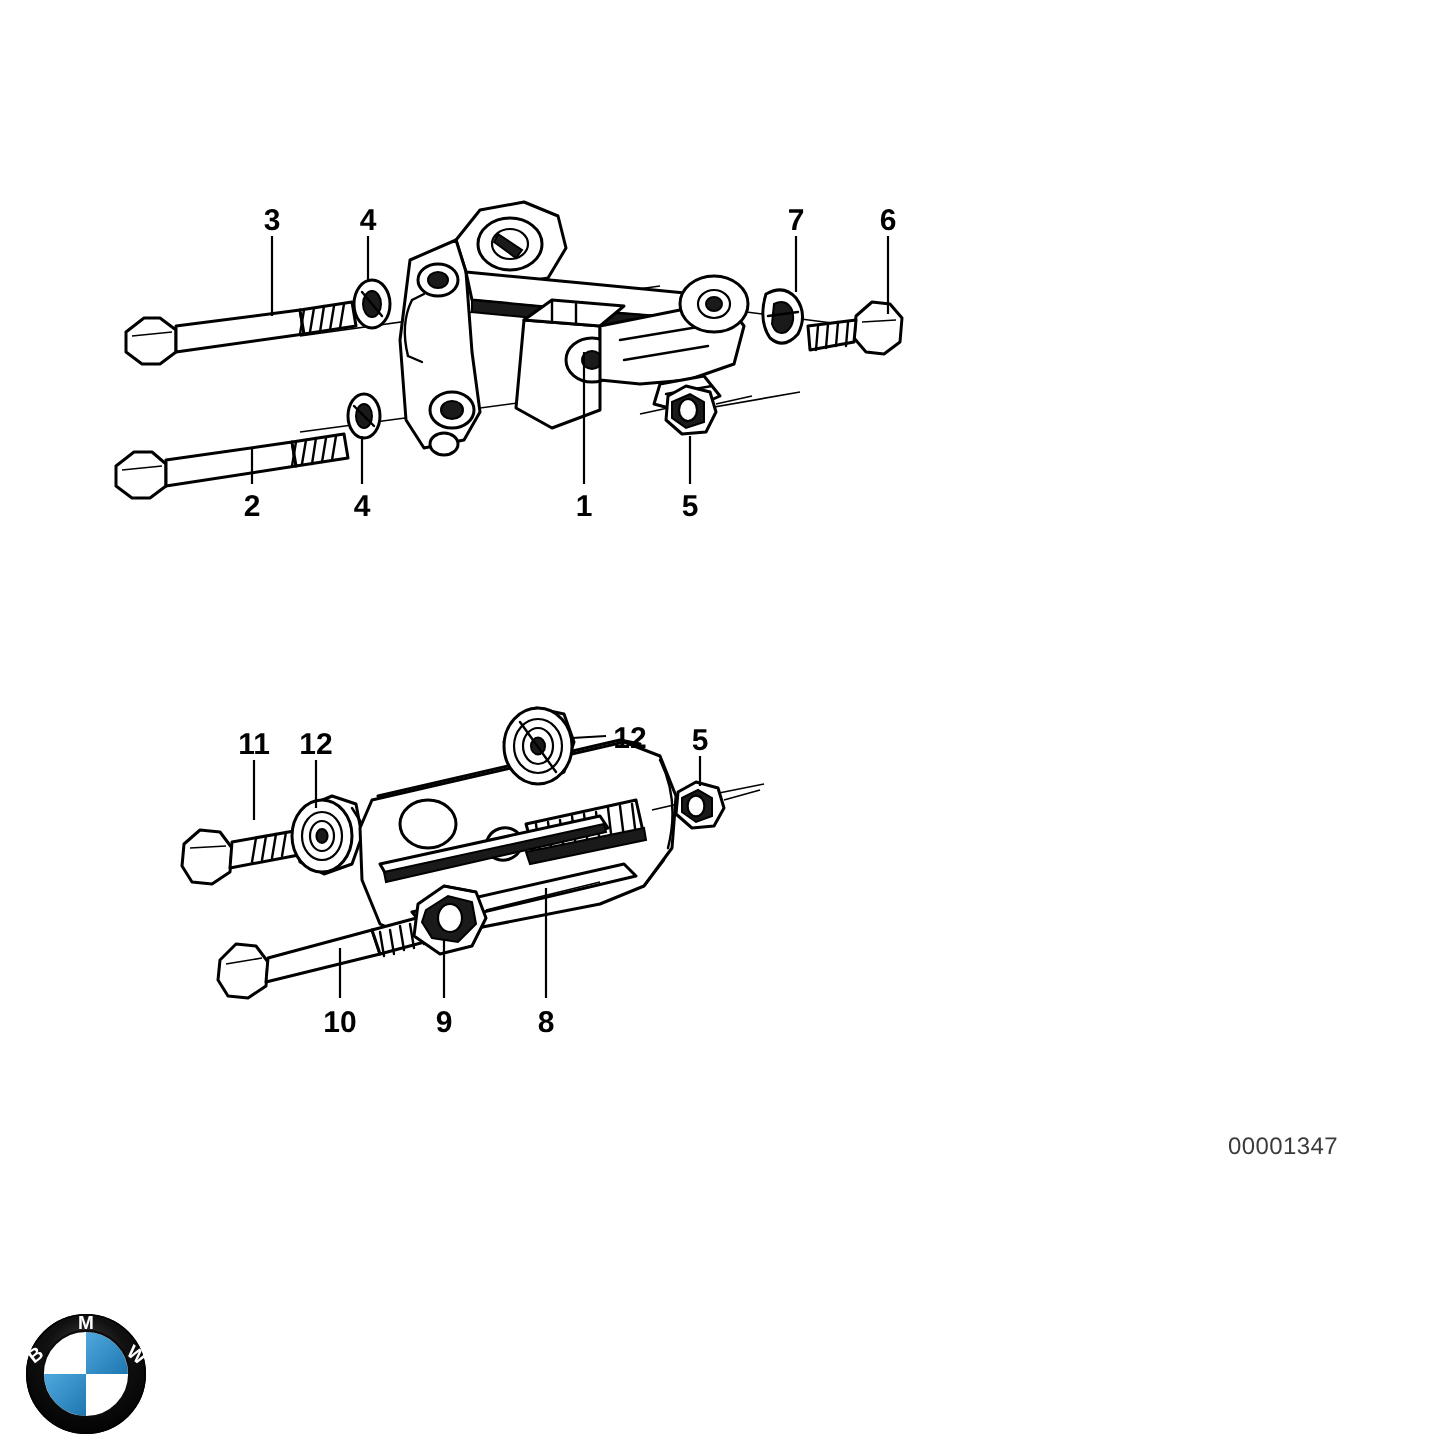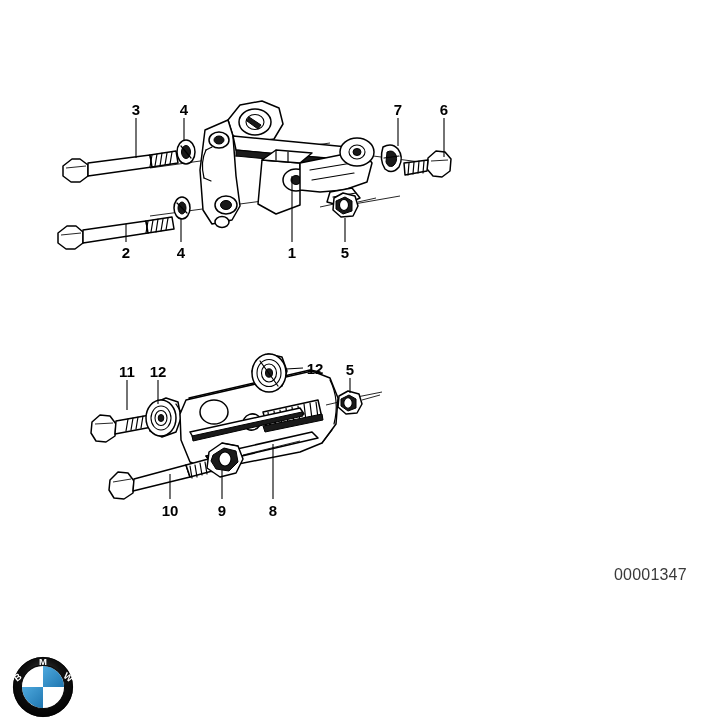--- a/index.html
+++ b/index.html
@@ -25,21 +25,21 @@
     position: absolute;
     left: 0; top: 0;
     width: 720px;
     height: 720px;
   }
   .ref-code {
     position: absolute;
     left: 614px;
     top: 566px;
     font-family: "Liberation Sans", sans-serif;
-    font-size: 16px;
+    font-size: 12px;
     color: #3a3a3a;
     letter-spacing: 0.2px;
     white-space: nowrap;
   }
   #footer {
     position: absolute;
     left: 0;
     top: 655px;
     width: 720px;
     height: 65px;

